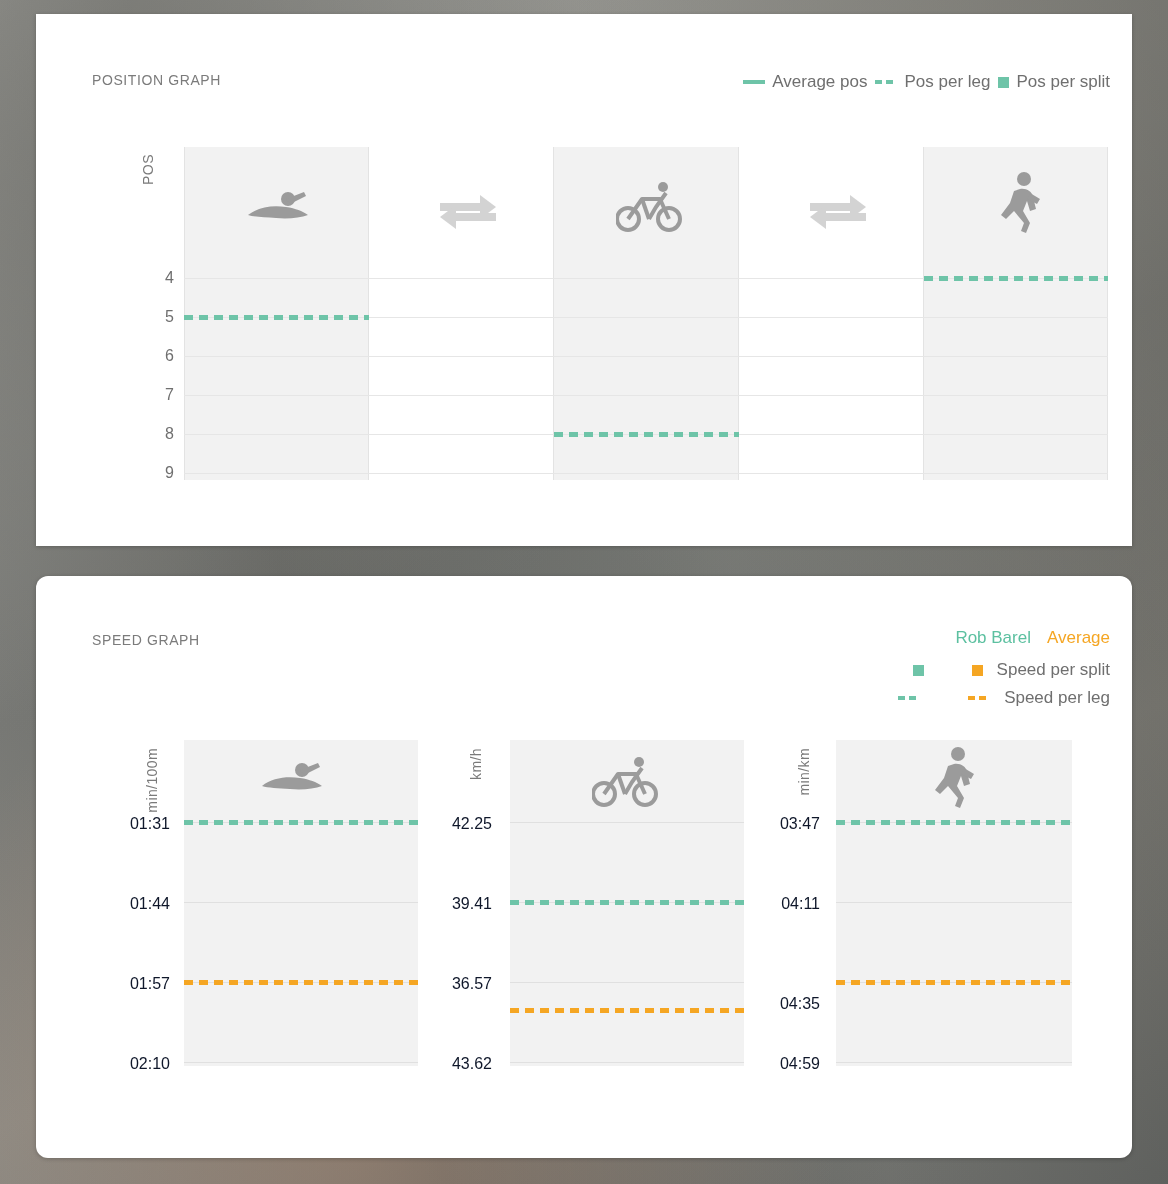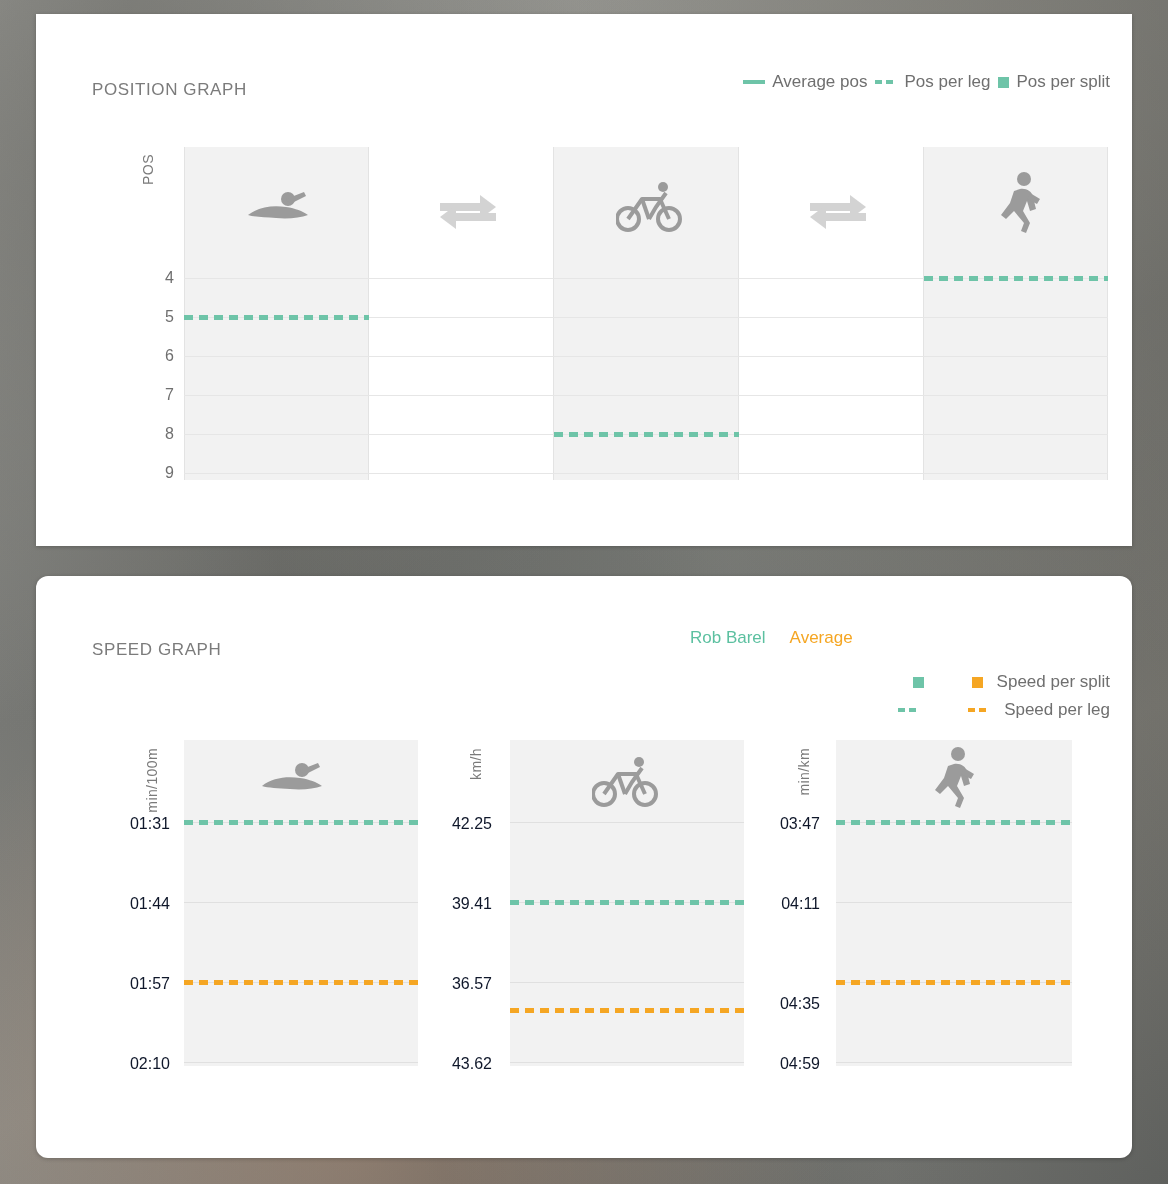--- a/index.html
+++ b/index.html
@@ -48,25 +48,24 @@
   #speed-card {
     left: 36px;
     top: 576px;
     width: 1096px;
     height: 582px;
     border-radius: 12px;
   }
 
   .card-title {
     position: absolute;
-    font-size: 17px;
+    font-size: 14px;
     letter-spacing: 0.6px;
     color: #7b7b7b;
     font-weight: 400;
-    margin-top: 8px;
   }
   #position-title { left: 56px; top: 58px; }
   #speed-title { left: 56px; top: 56px; }
 
   
   .legend-row {
     position: absolute;
     display: flex;
     align-items: center;
     font-size: 17px;
@@ -118,22 +117,23 @@
   #speed-legend {
     position: absolute;
     right: 22px;
     top: 52px;
     width: 420px;
     font-size: 17px;
     color: #6f6f6f;
   }
   .speed-legend-names {
     display: flex;
-    gap: 24px;
-    margin-bottom: 24px;
+    justify-content: flex-end;
+    gap: 16px;
+    margin-bottom: 12px;
   }
   .name-athlete { color: #5cc0a0; }
   .name-average { color: #f5a623; }
   .speed-legend-line {
     display: flex;
     justify-content: flex-end;
     align-items: center;
     gap: 14px;
     margin-bottom: 8px;
   }

